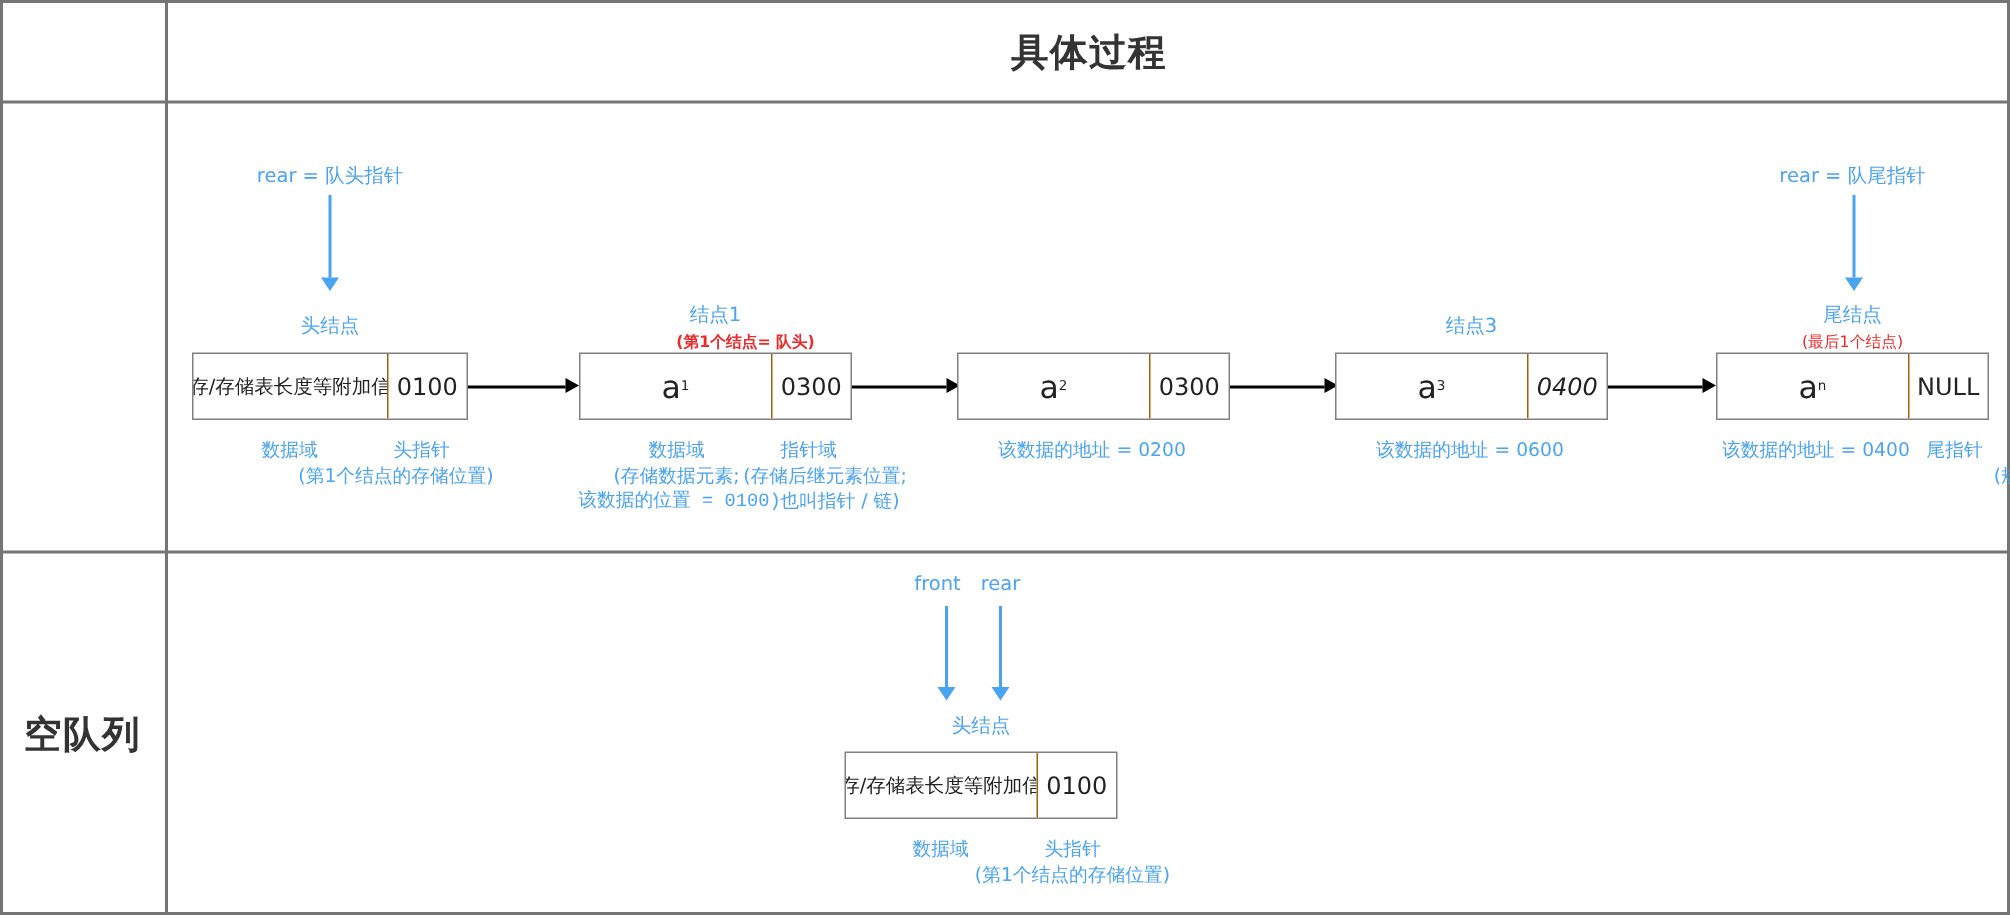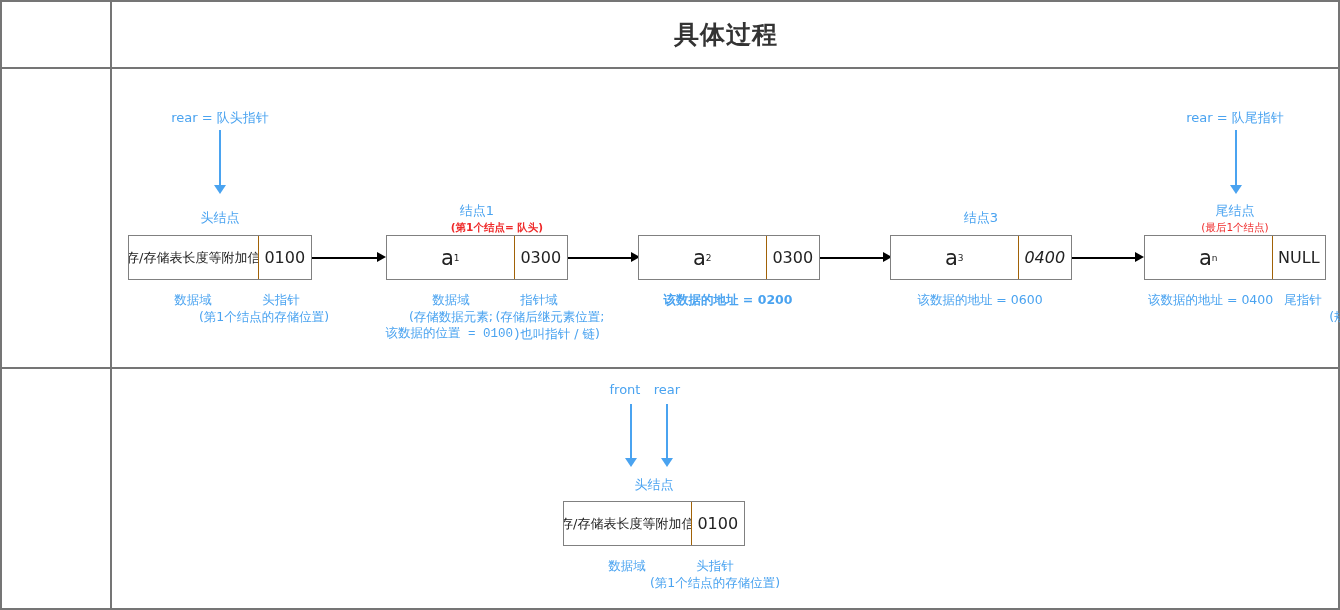--- a/index.html
+++ b/index.html
@@ -57,20 +57,21 @@
 
 <div id="root">
 
   <div class="frame"></div>
   <div class="hline" style="top:67px;"></div>
   <div class="hline" style="top:367px;"></div>
   <div class="vline" style="left:110px;top:0;height:610px;"></div>
 
   <div class="cell-title hdr-proc">具体过程</div>
 
+  <div class="cell-title row-lbl-2">空队列</div>
 
   <div class="lbl anno" style="left:120px;top:110px;width:200px;">rear = 队头指针</div>
   <div class="varrow" style="left:213px;top:130px;height:64px;">
     <div class="stem" style="height:55px;"></div>
     <div class="head" style="top:55px;"></div>
   </div>
 
   <div class="lbl anno" style="left:1135px;top:110px;width:200px;">rear = 队尾指针</div>
   <div class="varrow" style="left:1229px;top:130px;height:64px;">
     <div class="stem" style="height:55px;"></div>
@@ -113,21 +114,21 @@
   </div>
 
   <div class="lbl ttl" style="left:638px;top:210px;width:182px;margin-top:48px;">结点2</div>
   <div class="node" style="left:638px;top:235px;width:182px;">
     <div class="seg big" style="width:128px;">
       <span>a</span>
         <span class="sub">2</span>
     </div>
     <div class="seg ptr" style="width:54px;text-align:center;">0300</div>
   </div>
-  <div class="lbl" style="left:628px;top:292px;width:200px;font-weight:bold;">该数据的地址 = 0200</div>
+  <div class="lbl" style="left:628px;top:292px;width:200px;">该数据的地址 = 0200</div>
 
   <div class="harrow" style="left:820px;top:252px;width:72px;">
     <div class="stem" style="width:63px;"></div>
     <div class="head" style="left:63px;"></div>
   </div>
 
   <div class="lbl ttl" style="left:890px;top:210px;width:182px;">结点3</div>
   <div class="node" style="left:890px;top:235px;width:182px;">
     <div class="seg big" style="width:128px;">
       <span>a</span>

